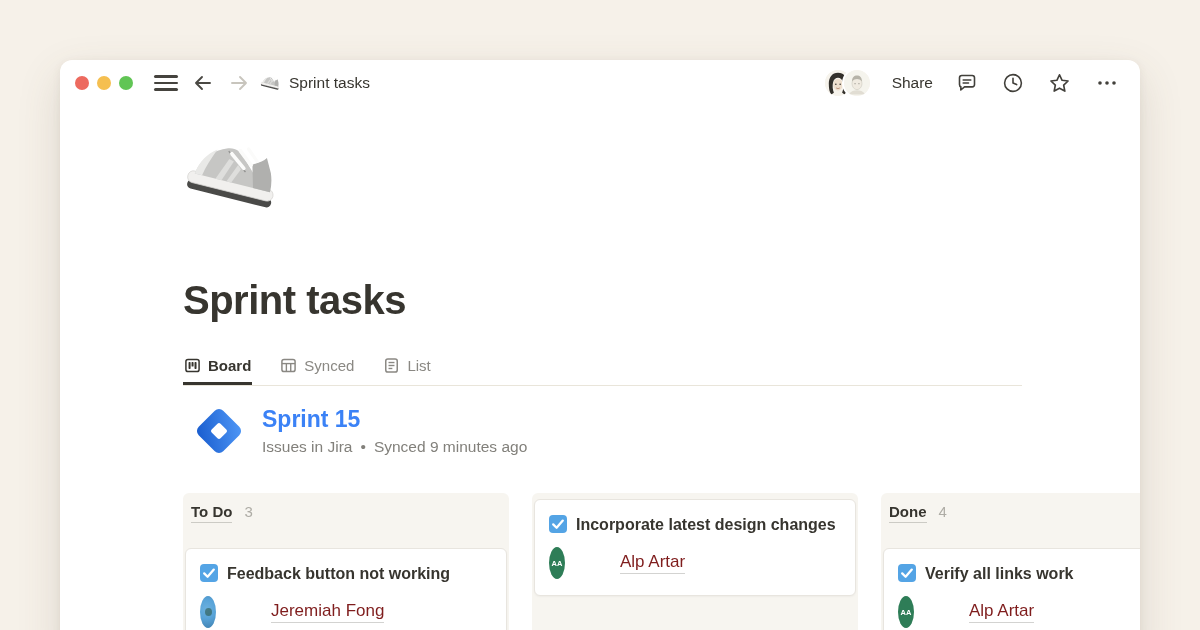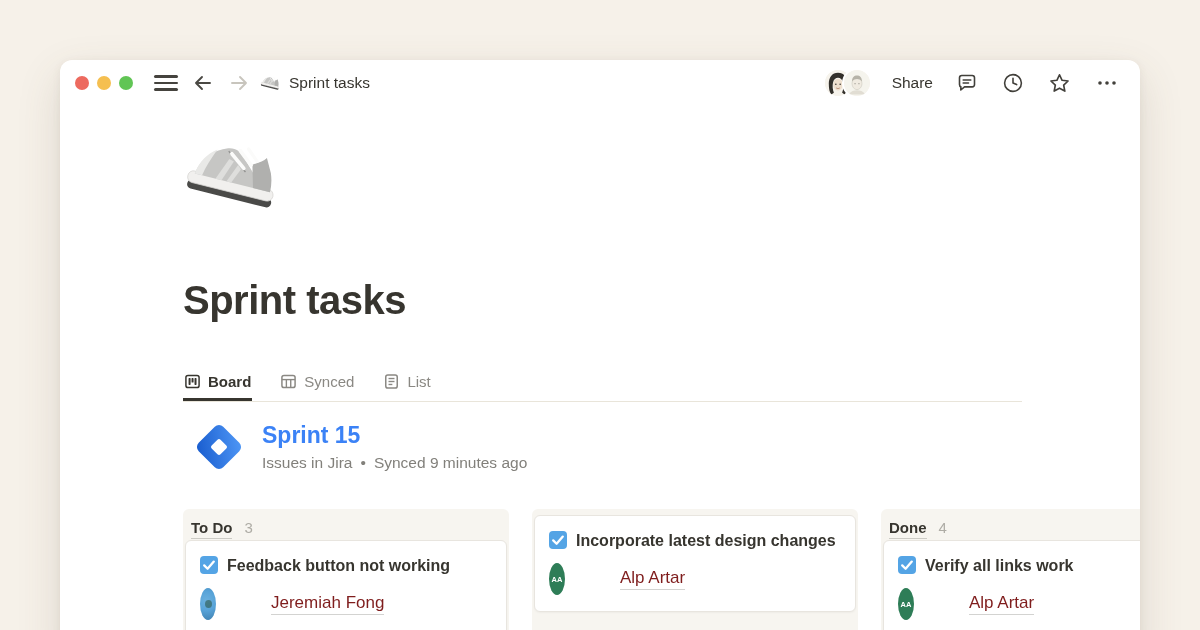--- a/index.html
+++ b/index.html
@@ -32,33 +32,33 @@
   .tb-right { margin-left:auto; display:flex; align-items:center; gap:22px; }
   .avatars { display:flex; }
   .avatar { width:26px; height:26px; border-radius:50%; overflow:hidden; background:#f6f3ec; box-shadow:0 0 0 2px #fff; }
   .avatar + .avatar { margin-left:-7px; }
   .share { font-size:15.5px; color:#37352f; cursor:pointer; }
   
   .content { padding:0 0 0 123px; }
   .page-icon { margin-top:22px; width:100px; height:100px; cursor:pointer; }
   .page-title { margin-top:50px; font-size:40px; font-weight:700; letter-spacing:-0.5px; color:#37352f; }
   .tabs-wrap { margin-top:30px; width:839px; border-bottom:1px solid #e9e5da; display:flex; gap:27px; }
-  .tab { display:flex; align-items:center; gap:7px; padding:4px 1px 11px 1px; font-size:15px; color:#8a8883; cursor:pointer;margin-top:16px; }
+  .tab { display:flex; align-items:center; gap:7px; padding:4px 1px 11px 1px; font-size:15px; color:#8a8883; cursor:pointer; }
   .tab.active { color:#37352f; font-weight:600; box-shadow:inset 0 -3px 0 #37352f; }
   .tab svg { display:block; }
   
   .db-header { margin-top:19px; margin-left:10px; display:flex; align-items:center; }
   .db-logo { width:52px; height:52px; }
   .db-text { margin-left:17px; }
   .db-title { font-size:23px; font-weight:700; color:#3b82f6; cursor:pointer; }
   .db-sub { margin-top:5px; font-size:15.5px; color:#82807b; display:flex; gap:8px; align-items:center; }
   
   .board { margin-top:36px; display:flex; gap:23px; width:957px; }
   .column { flex:0 0 326px; width:326px; background:#f7f5f0; border-radius:6px; padding:6px 2px 10px 2px; min-height:160px; }
-  .col-header { display:flex; align-items:baseline; gap:12px; padding:4px 8px 0 6px; margin-bottom:1px; }
+  .col-header { display:flex; align-items:baseline; gap:12px; padding:4px 8px 0 6px; margin-bottom:25px; }
   .col-name { font-size:15px; font-weight:600; color:#37352f; border-bottom:1.5px solid rgba(55,53,47,.22); padding-bottom:2px; cursor:pointer; }
   .col-count { font-size:15px; color:#aeaca5; }
   .card {
     background:#fff; border:1px solid #e8e5df; border-radius:6px;
     box-shadow:0 1px 2px rgba(15,15,15,.04); padding:12px 16px 16px 14px;
     cursor:pointer;
   }
   .card-title { font-size:16px; font-weight:600; line-height:26px; color:#37352f; }
   .checkbox {
     display:inline-flex; vertical-align:-3px; width:18px; height:18px; border-radius:4px;

